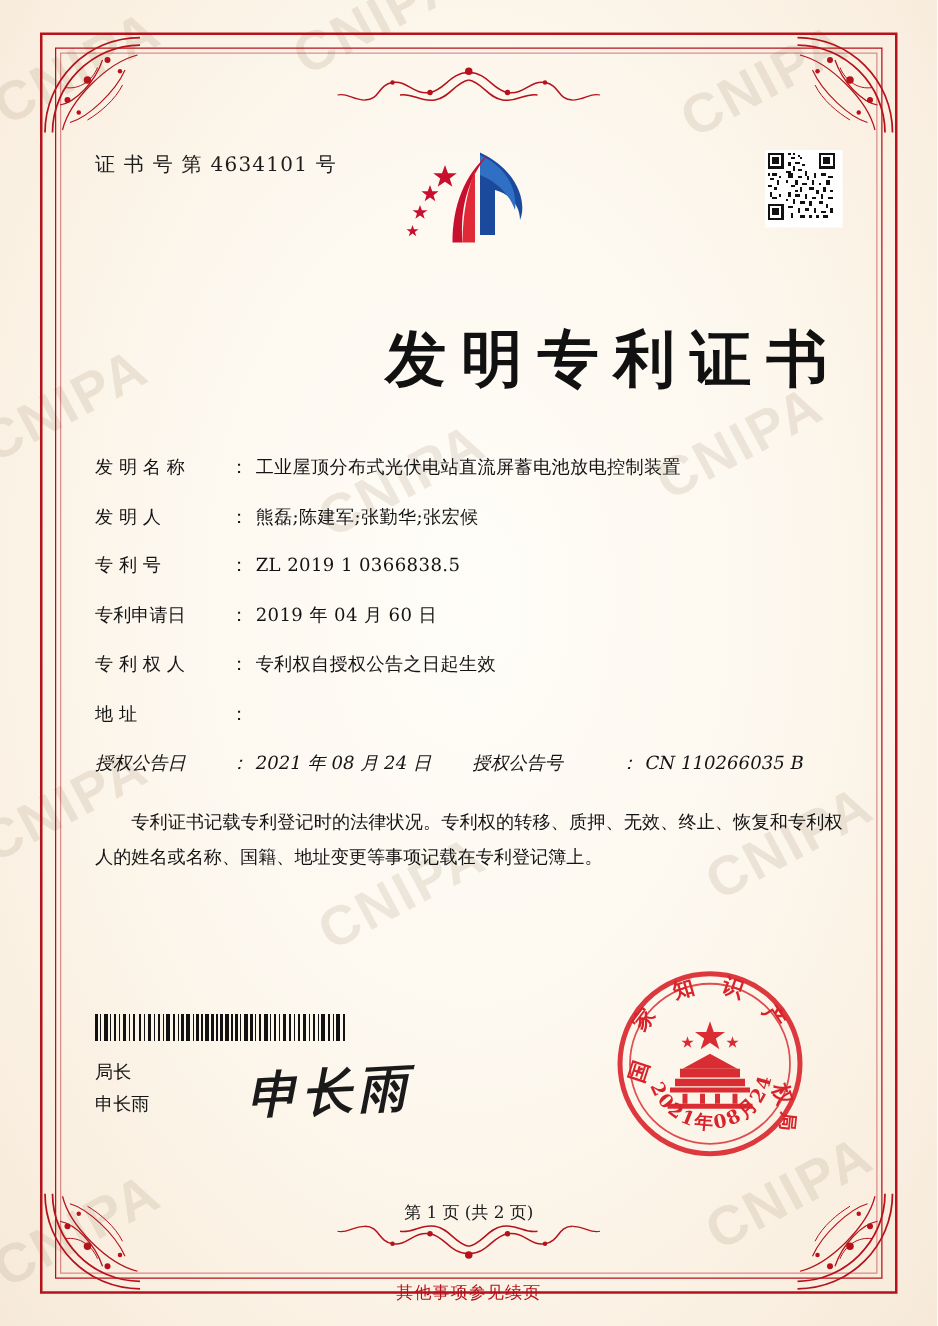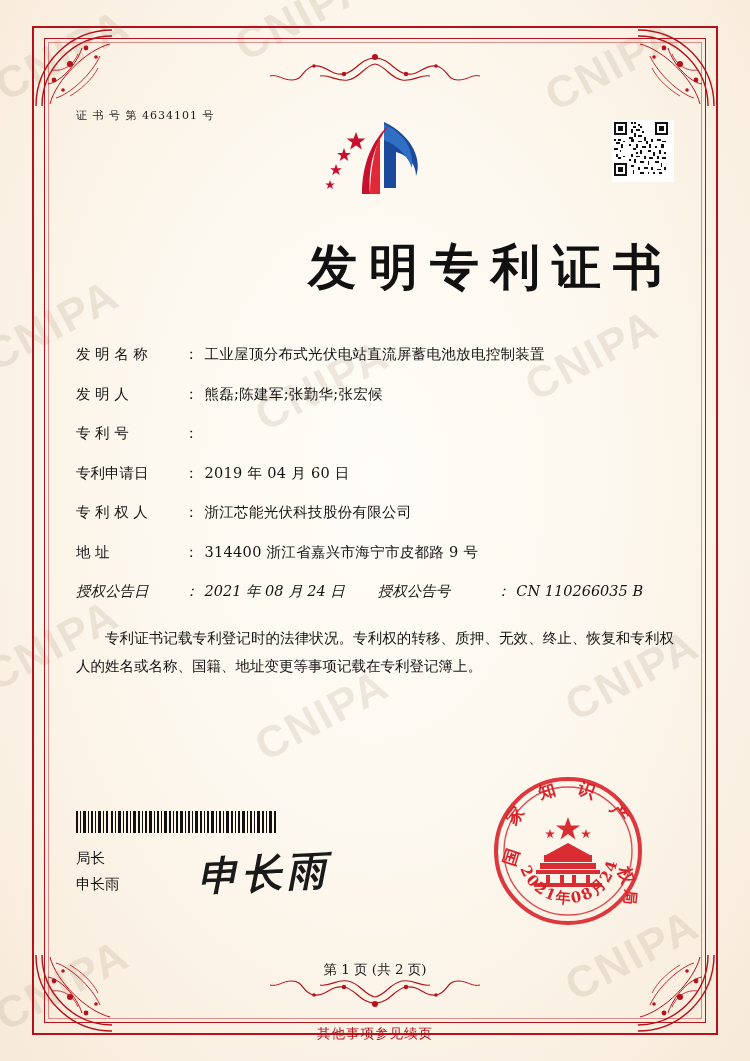--- a/index.html
+++ b/index.html
@@ -73,24 +73,24 @@
   .orn-top { position:absolute; left: 50%; top: 50px; transform: translateX(-50%); }
   .orn-bottom { position:absolute; left: 50%; bottom: 50px; transform: translateX(-50%) scaleY(-1); }
 
   
   .content {
     position: absolute;
     left: 76px; top: 96px; right: 76px; bottom: 60px;
   }
 
   .cert-no {
-    font-size: 11px;
+    font-size: 16px;
     color: #1c1c1c;
     letter-spacing: 1px;
-    margin-top: 12px;
+    margin-top: 26px;
   }
 
   .qr {
     position: absolute;
     right: 0px;
     top: 24px;
     width: 58px;
     height: 58px;
     background: #ffffff;
     padding: 2px;
@@ -474,38 +474,38 @@
 
       <div class="row">
         <span class="label">发 明 人</span>
         <span class="colon">：</span>
         <span class="value">熊磊;陈建军;张勤华;张宏候</span>
       </div>
 
       <div class="row">
         <span class="label">专 利 号</span>
         <span class="colon">：</span>
+        <span class="value">ZL 2019 1 0366838.5</span>
       </div>
 
       <div class="row">
         <span class="label">专利申请日</span>
         <span class="colon">：</span>
         <span class="value">2019 年 04 月 60 日</span>
       </div>
 
       <div class="row">
         <span class="label">专 利 权 人</span>
         <span class="colon">：</span>
-        <span class="value">浙江芯能光伏科技股份有限公司</span>
+        <span class="value">专利权自授权公告之日起生效</span>
       </div>
 
       <div class="row">
         <span class="label">地 址</span>
         <span class="colon">：</span>
-        <span class="value">314400 浙江省嘉兴市海宁市皮都路 9 号</span>
       </div>
 
       <div class="row row-split">
         <span class="half">
           <span class="label">授权公告日</span>
           <span class="colon">：</span>
           <span>2021 年 08 月 24 日</span>
         </span>
         <span class="half half2">
           <span class="label">授权公告号</span>

